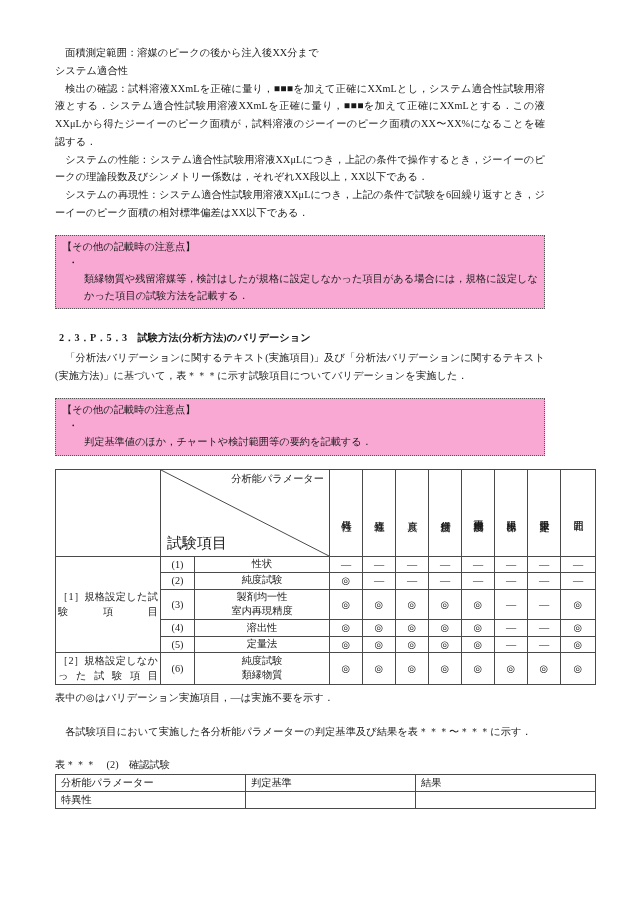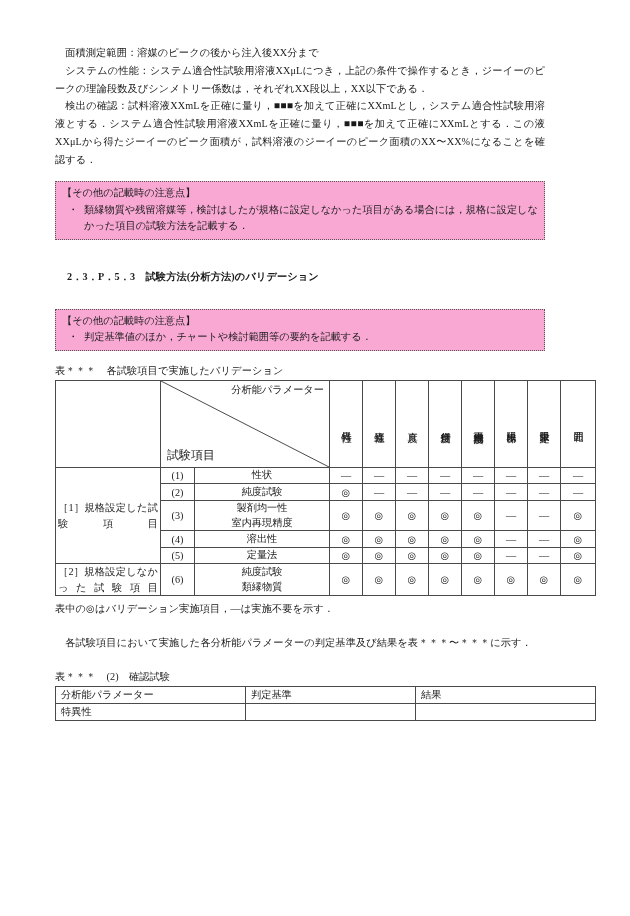--- a/index.html
+++ b/index.html
@@ -47,25 +47,26 @@
   }
   .note-bullet .bullet-mark {
     width: 22px;
     flex: 0 0 22px;
     text-align: center;
   }
   .note-bullet .bullet-text {
     flex: 1 1 auto;
     text-align: justify;
     text-justify: inter-character;
+    margin-top: 16px;
   }
 
   
   .section-heading {
-    margin: 12px;
+    margin: 4px;
     font-weight: bold;
     letter-spacing: 0.01em;
   }
 
   .table-caption {
     margin: 0 0 2px 0;
     letter-spacing: 0.01em;
   }
   .table-note {
     margin: 6px 0 0 0;
@@ -101,21 +102,21 @@
   }
   .diag-cell .diag-top {
     position: absolute;
     top: 3px; right: 5px;
     font-size: 10.2px;
     line-height: 1.2;
   }
   .diag-cell .diag-bottom {
     position: absolute;
     left: 6px; bottom: 4px;
-    font-size: 12px;
+    font-size: 15px;
     line-height: 1.2;
   }
 
   .empty-corner { }
 
   
   .vhead {
     height: 86px;
   }
   .vhead .vtext {
@@ -173,51 +174,53 @@
     font-size: 10.2px;
   }
 </style>
 </head>
 <body>
 
 <div class="page">
 
   <div>
     <p class="body-text indent1">面積測定範囲：溶媒のピークの後から注入後XX分まで</p>
+    <p class="body-text noindent">システム適合性</p>
+    <p class="body-text indent1">検出の確認：試料溶液XXmLを正確に量り，■■■を加えて正確にXXmLとし，システム適合性試験用溶液とする．システム適合性試験用溶液XXmLを正確に量り，■■■を加えて正確にXXmLとする．この液XXμLから得たジーイーのピーク面積が，試料溶液のジーイーのピーク面積のXX〜XX%になることを確認する．</p>
     <p class="body-text indent1">システムの性能：システム適合性試験用溶液XXμLにつき，上記の条件で操作するとき，ジーイーのピークの理論段数及びシンメトリー係数は，それぞれXX段以上，XX以下である．</p>
-    <p class="body-text indent1">検出の確認：試料溶液XXmLを正確に量り，■■■を加えて正確にXXmLとし，システム適合性試験用溶液とする．システム適合性試験用溶液XXmLを正確に量り，■■■を加えて正確にXXmLとする．この液XXμLから得たジーイーのピーク面積が，試料溶液のジーイーのピーク面積のXX〜XX%になることを確認する．</p>
+    <p class="body-text indent1">システムの再現性：システム適合性試験用溶液XXμLにつき，上記の条件で試験を6回繰り返すとき，ジーイーのピーク面積の相対標準偏差はXX以下である．</p>
   </div>
 
   <div class="spacer-md"></div>
 
   <div class="note-box">
     <p class="note-title">【その他の記載時の注意点】</p>
     <div class="note-bullet">
       <span class="bullet-mark">・</span>
       <span class="bullet-text">類縁物質や残留溶媒等，検討はしたが規格に設定しなかった項目がある場合には，規格に設定しなかった項目の試験方法を記載する．</span>
     </div>
   </div>
 
   <div class="spacer-lg"></div>
 
   <p class="section-heading">2．3．P．5．3　試験方法(分析方法)のバリデーション</p>
+  <p class="body-text indent1">「分析法バリデーションに関するテキスト(実施項目)」及び「分析法バリデーションに関するテキスト(実施方法)」に基づいて，表＊＊＊に示す試験項目についてバリデーションを実施した．</p>
 
   <div class="spacer-md"></div>
 
   <div class="note-box">
     <p class="note-title">【その他の記載時の注意点】</p>
     <div class="note-bullet">
       <span class="bullet-mark">・</span>
       <span class="bullet-text">判定基準値のほか，チャートや検討範囲等の要約を記載する．</span>
     </div>
   </div>
 
   <div class="spacer-md"></div>
 
-  <p class="table-caption">表＊＊＊　各試験項目で実施したバリデーション</p>
 
   <table class="vtable">
     <colgroup>
       <col style="width:105px">
       <col style="width:34px">
       <col style="width:135px">
       <col style="width:33px">
       <col style="width:33px">
       <col style="width:33px">
       <col style="width:33px">

